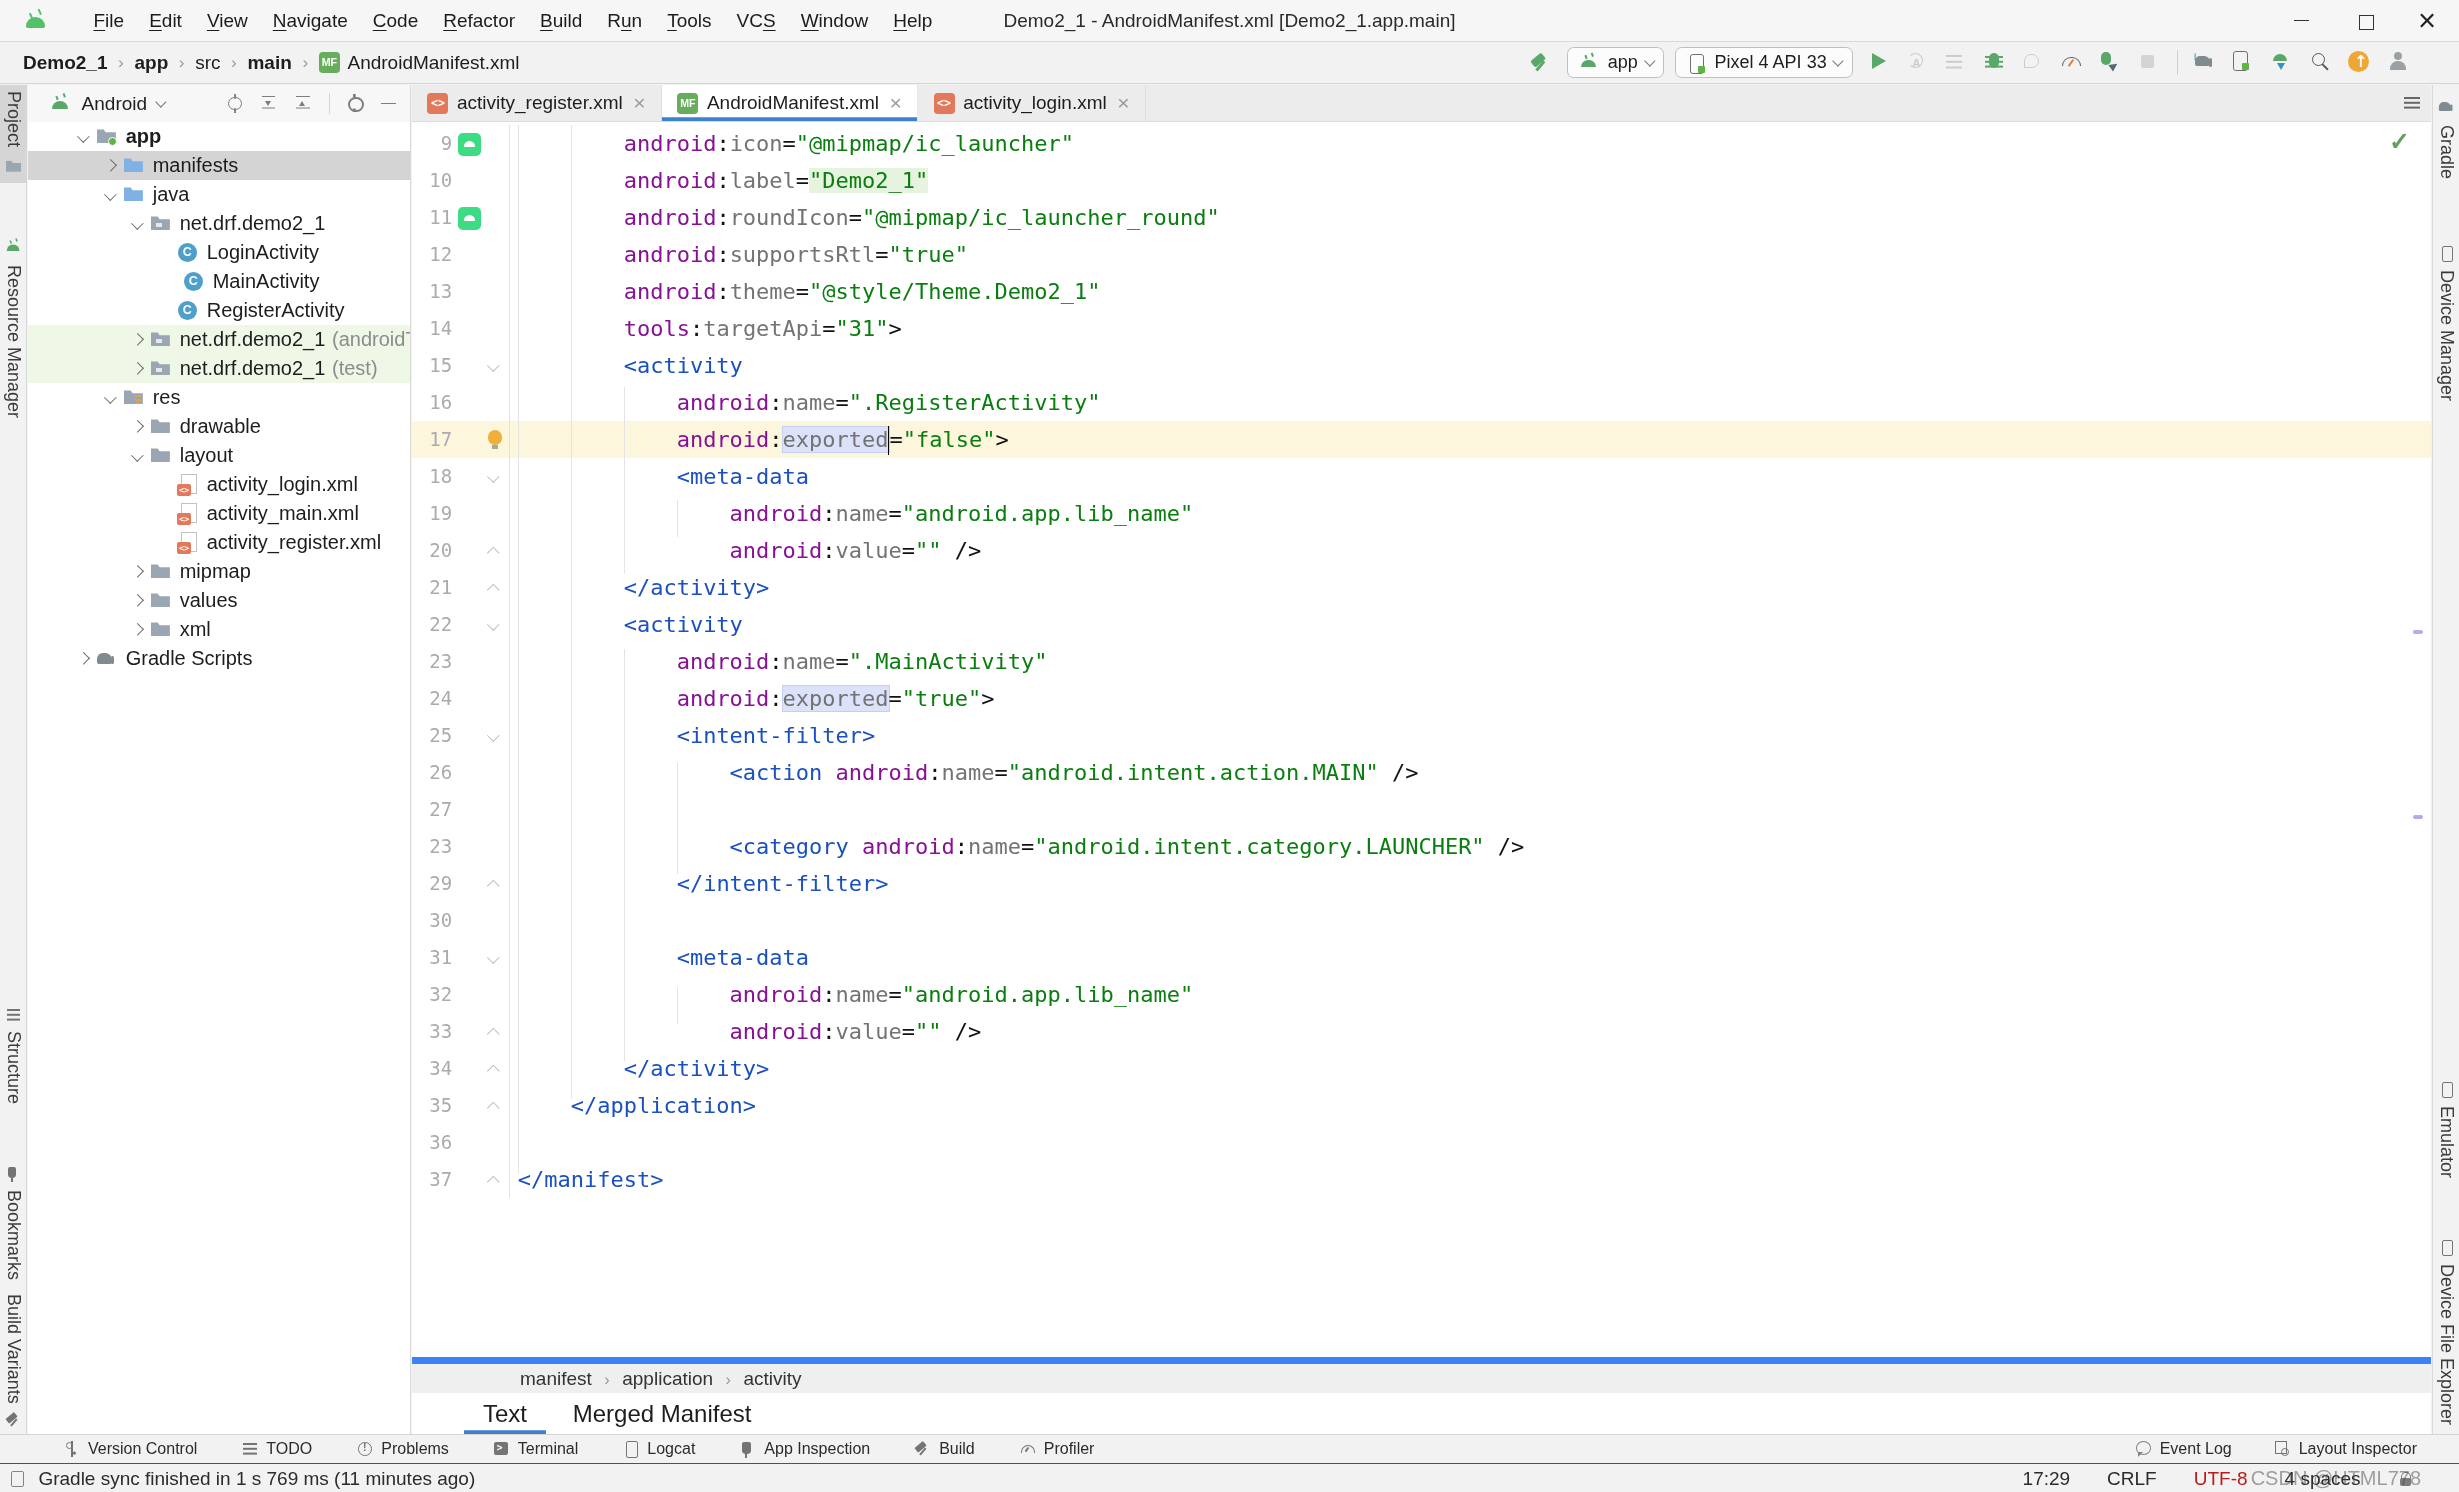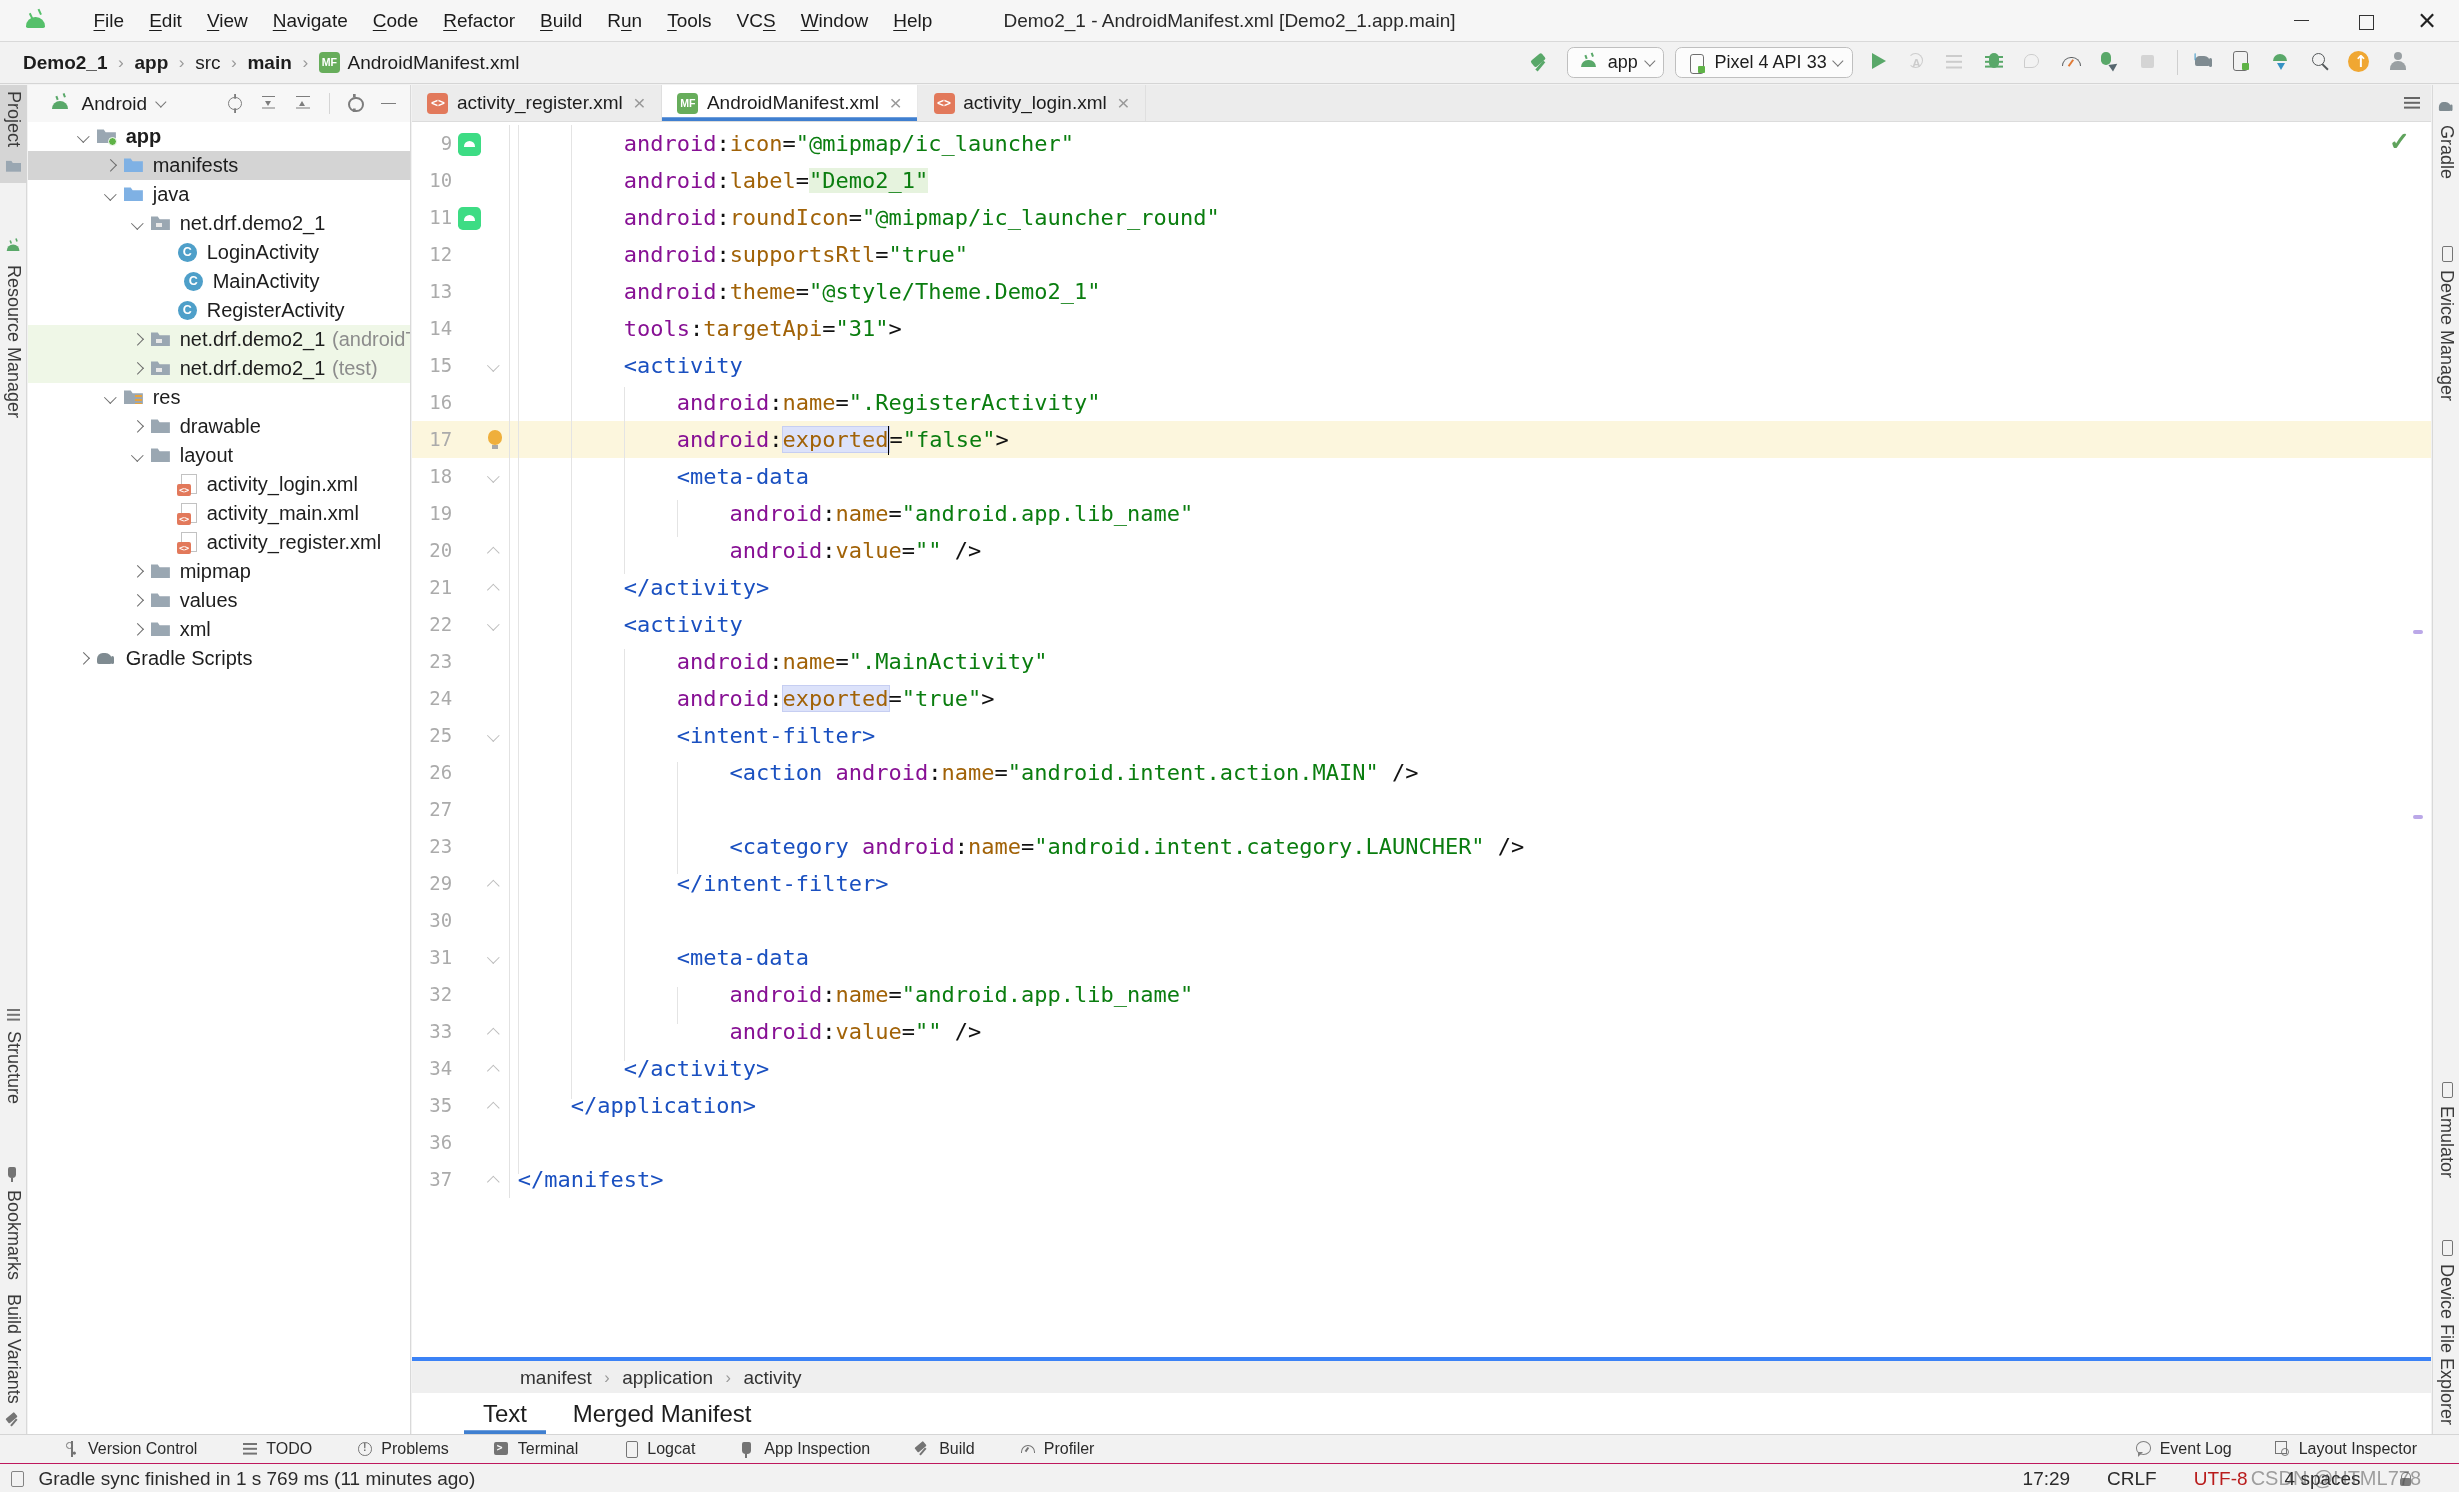--- a/index.html
+++ b/index.html
@@ -133,31 +133,31 @@
 .gf{width:27px;flex:none;position:relative;border-right:1px solid #E2E2E2}
 .cl pre{font:22px/37px "DejaVu Sans Mono",monospace;padding-left:7.7px;white-space:pre}
 .chip{position:absolute;left:0;top:7.7px;width:23px;height:23px;background:#3DDC84;border-radius:4.8px}
 .chip::after{content:"";position:absolute;left:5.8px;top:8.6px;width:11.5px;height:5.8px;background:#fff;border-radius:5.8px 5.8px 0 0}
 .fchev{position:absolute;left:5.8px;top:14.4px;width:8.6px;height:8.6px;border-right:1.9px solid #BDBDBD;border-bottom:1.9px solid #BDBDBD}
 .fchev.o{transform:rotate(45deg)}
 .fchev.c{transform:rotate(-135deg);top:17.3px}
 .bulb{position:absolute;left:4.8px;top:9.6px;width:14.4px;height:14.4px;background:#EFAF3C;border-radius:50%}
 .bulb::after{content:"";position:absolute;left:3.8px;top:14.4px;width:6.7px;height:3.8px;background:#A8A8A8}
 .tk-ns{color:#871094}
-.tk-attr{color:#a16207}
+.tk-attr{color:#737373}
 .tk-tag{color:#1A50C0}
 .tk-str{color:#0A7D0F}
 .tk-p{color:#111}
 .hlb{background:#DCE2FA;box-shadow:0 0 0 1px #C6CEF2}
 .hlg{background:#E6F3DE}
 .caret{display:inline-block;width:1.9px;height:29px;background:#000;vertical-align:middle;margin-left:-1px}
 .guide{position:absolute;width:1px;background:#E4E4E4}
 .insp-check{position:absolute;right:21px;top:42px;color:#5FA35C;font-size:25px;font-weight:bold}
 .smark{position:absolute;right:7.7px;width:10.6px;height:3.8px;background:#BBA8E8;border-radius:1.9px}
-.bcrumbs{position:absolute;left:0;right:0;top:1272px;height:37px;background:#EFEFEF;border-top:4px solid #3b82f6;display:flex;align-items:center;padding-left:108px;font-size:19px;color:#333}
+.bcrumbs{position:absolute;left:0;right:0;top:1272px;height:37px;background:#EFEFEF;border-top:7px solid #3b82f6;display:flex;align-items:center;padding-left:108px;font-size:19px;color:#333}
 .bcsep{color:#999;margin:0 12.5px;font-size:16.3px}
 .btabs{position:absolute;left:0;right:0;top:1308px;height:41px;background:#fff;display:flex;padding-left:52px;gap:7.7px}
 .btab{display:flex;align-items:center;padding:0 19px;font-size:24px}
 .btab.active{box-shadow:inset 0 -3.8px 0 #3F7FD0}
 
 .bottombar{position:absolute;left:0;right:0;bottom:30px;height:29px;background:#F2F2F2;border-top:1px solid #D5D5D5;display:flex;align-items:center;font-size:16px;color:#2B2B2B;padding-left:63px}
 .bb-item{display:flex;align-items:center;gap:7.7px;margin-right:44px}
 .bb-right{margin-left:auto;display:flex;gap:42px;padding-right:42px}
 .bi{width:17.3px;height:17.3px;position:relative;opacity:.8;flex:none}
 .bi-vc::before{content:"";position:absolute;left:7.7px;top:1px;width:1.9px;height:15.4px;background:#555}

